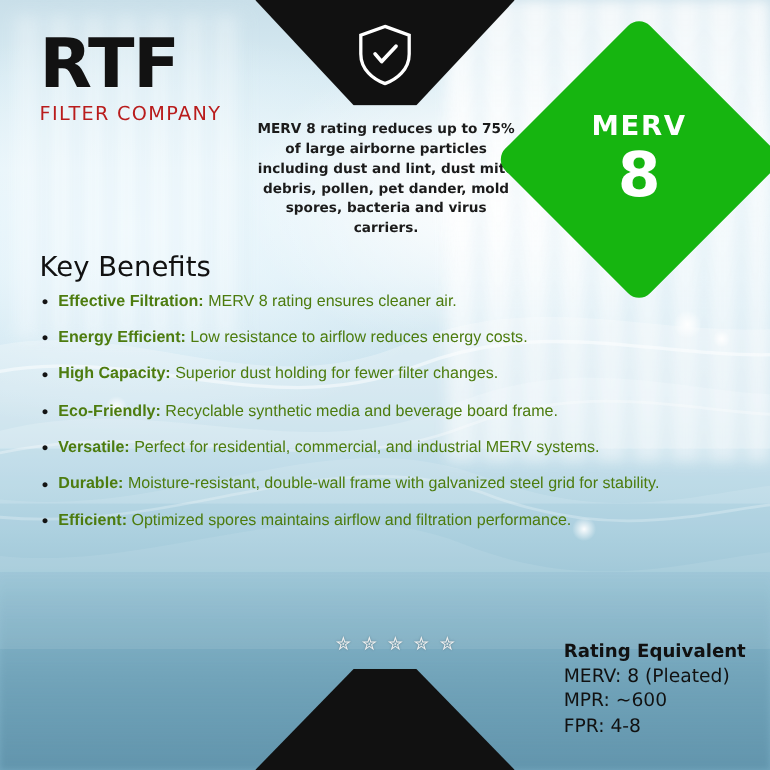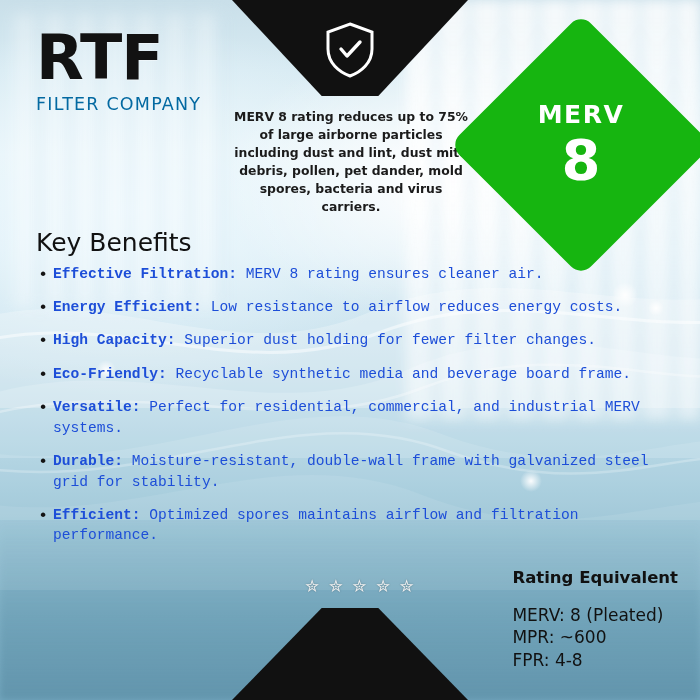--- a/index.html
+++ b/index.html
@@ -85,21 +85,21 @@
     font-size: 62px;
     letter-spacing: -1px;
     color: #121212;
     line-height: 0.95;
     text-shadow: 0 1px 0 rgba(255,255,255,0.35);
   }
   .logo-sub {
     font-family: "DejaVu Sans", sans-serif;
     font-size: 17.5px;
     letter-spacing: 1.2px;
-    color: #0369a1;
+    color: #b91c1c;
     margin-top: 6px;
     font-weight: 500;
   }
 
   
   .shield {
     position: absolute; left: 325px; top: 22px; width: 50px; height: 56px;
   }
   .merv-desc {
     position: absolute; left: 232px; top: 108px; width: 238px;
@@ -139,24 +139,24 @@
     font-weight: normal; font-size: 25px; color: #111;
   }
   .kb-list {
     position: absolute; left: 36px; top: 264px; width: 622px;
     margin: 0; padding: 0; list-style: none;
   }
   .kb-list li {
     position: relative;
     padding-left: 17px;
     margin-bottom: 12.5px;
-    font-family: Liberation Mono, monospace;
+    font-family: Liberation Sans, sans-serif;
     font-size: 14.6px;
     line-height: 1.42;
-    color: #1d4ed8;
+    color: #4d7c0f;
   }
   .kb-list li::before {
     content: "•";
     position: absolute; left: 2px; top: -1px;
     font-size: 17px; color: #141414;
   }
   .kb-list b { font-weight: bold; }
 
   
   .stars {
@@ -167,21 +167,21 @@
     font-family: "DejaVu Sans", sans-serif;
   }
 
   
   .rating {
     position: absolute; right: 22px; bottom: 28px;
     text-align: left;
     font-family: "DejaVu Sans", sans-serif;
     color: #111;
   }
-  .rating-title { font-weight: bold; font-size: 16.5px; margin-bottom: 17px; }
+  .rating-title { font-weight: bold; font-size: 16.5px; margin-bottom: 3px; }
   .rating-line { font-size: 17px; line-height: 1.34; }
 </style>
 </head>
 <body>
 
 <div id="card">
 
   <div class="bg"></div>
   <div class="bg-window2"></div>
   <div class="bg-window"></div>

